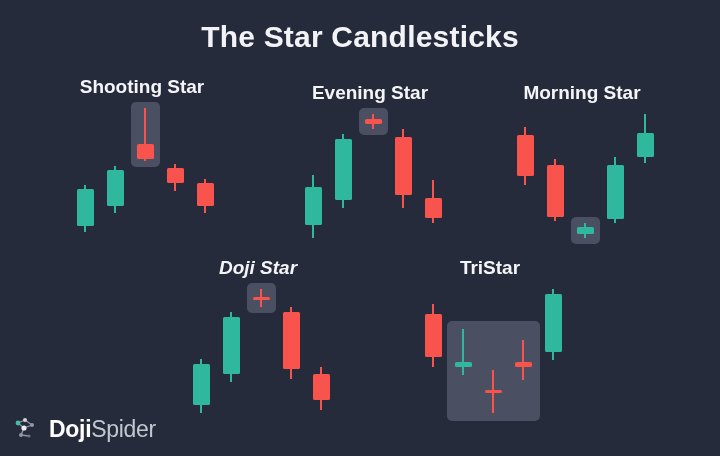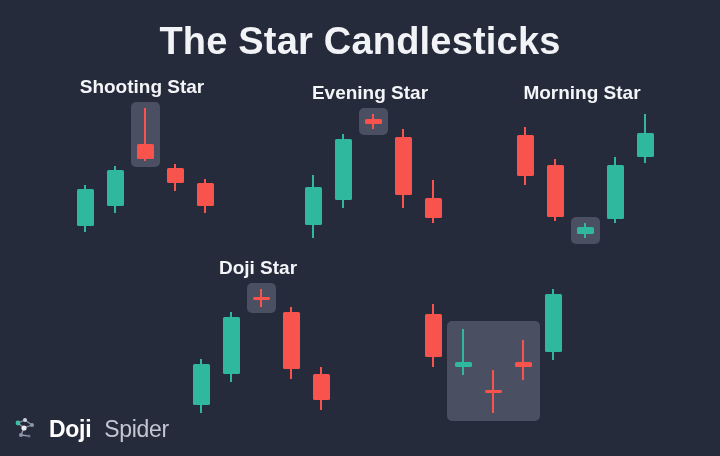--- a/index.html
+++ b/index.html
@@ -19,21 +19,21 @@
     width: 720px;
     height: 456px;
     background: #262b3b;
   }
   .main-title {
     position: absolute;
     top: 20px;
     left: 0;
     width: 720px;
     text-align: center;
-    font-size: 38px;
+    font-size: 30px;
     font-weight: 600;
     letter-spacing: 0.2px;
     color: #f2f3f6;
   }
   .panel {
     position: absolute;
   }
   .panel-title {
     position: absolute;
     top: 0;
@@ -84,21 +84,21 @@
     width: 26px;
     height: 26px;
     display: block;
   }
   .logo-text {
     font-size: 23px;
     letter-spacing: -0.3px;
     line-height: 1;
   }
   .logo-text .bold { font-weight: 700; color: #ffffff; }
-  .logo-text .light { font-weight: 400; color: #c3c7d1; margin-left: 13px; }
+  .logo-text .light { font-weight: 400; color: #c3c7d1; }
 </style>
 </head>
 <body>
 
 <div class="page">
 
   <div class="main-title">The Star Candlesticks</div>
 
   <div class="panel" id="p0" style="left:52px; top:76px; width:180px; height:165px;">
     <div class="panel-title">Shooting Star</div>
@@ -174,21 +174,21 @@
           <div class="wick" style="background: rgb(47, 184, 158); top: 46.7586px; height: 66.2759px;"></div>
           <div class="body" style="background: rgb(47, 184, 158); top: 55.3103px; height: 53.4483px;"></div>
         </div>
         <div class="candle" style="left: 144.5px; width: 17px; top: 0px; height: 132px;">
           <div class="wick" style="background: rgb(47, 184, 158); top: 4px; height: 49.1724px;"></div>
           <div class="body" style="background: rgb(47, 184, 158); top: 23.2414px; height: 23.5172px;"></div>
         </div>
       </div>
   </div>
 
-  <div class="panel" id="p3" style="left:168px; top:257px; width:180px; height:150px;">
+  <div class="panel" id="p3" style="left:168px; top:257px; width:180px; height:150px;font-style:italic;">
     <div class="panel-title">Doji Star</div>
     <div class="chart" style="position: relative; height: 132px;">
         <div class="highlight-box" style="background: rgb(76, 82, 99); left: 78.5px; width: 29px; top: -2px; height: 30.0833px;"></div>
         <div class="candle" style="left: 24.5px; width: 17px; top: 0px; height: 132px;">
           <div class="wick" style="background: rgb(47, 184, 158); top: 73.75px; height: 54.25px;"></div>
           <div class="body" style="background: rgb(47, 184, 158); top: 78.9167px; height: 41.3333px;"></div>
         </div>
         <div class="candle" style="left: 54.5px; width: 17px; top: 0px; height: 132px;">
           <div class="wick" style="background: rgb(47, 184, 158); top: 27.25px; height: 69.75px;"></div>
           <div class="body" style="background: rgb(47, 184, 158); top: 32.4167px; height: 56.8333px;"></div>
@@ -202,20 +202,21 @@
           <div class="body" style="background: rgb(248, 83, 76); top: 27.25px; height: 56.8333px;"></div>
         </div>
         <div class="candle" style="left: 144.5px; width: 17px; top: 0px; height: 132px;">
           <div class="wick" style="background: rgb(248, 83, 76); top: 81.5px; height: 43.9167px;"></div>
           <div class="body" style="background: rgb(248, 83, 76); top: 89.25px; height: 25.8333px;"></div>
         </div>
       </div>
   </div>
 
   <div class="panel" id="p4" style="left:400px; top:257px; width:180px; height:150px;">
+    <div class="panel-title">TriStar</div>
     <div class="chart" style="position: relative; height: 132px;">
         <div class="highlight-box" style="background: rgb(76, 82, 99); left: 46.5px; width: 93px; top: 36.4898px; height: 99.5102px;"></div>
         <div class="candle" style="left: 24.5px; width: 17px; top: 0px; height: 132px;">
           <div class="wick" style="background: rgb(248, 83, 76); top: 19.1837px; height: 63.2653px;"></div>
           <div class="body" style="background: rgb(248, 83, 76); top: 29.3061px; height: 43.0204px;"></div>
         </div>
         <div class="candle" style="left: 54.5px; width: 17px; top: 0px; height: 132px;">
           <div class="wick" style="background: rgb(47, 184, 158); top: 44.4898px; height: 45.551px;"></div>
           <div class="body" style="background: rgb(47, 184, 158); top: 77.3878px; height: 5.06122px;"></div>
         </div>

